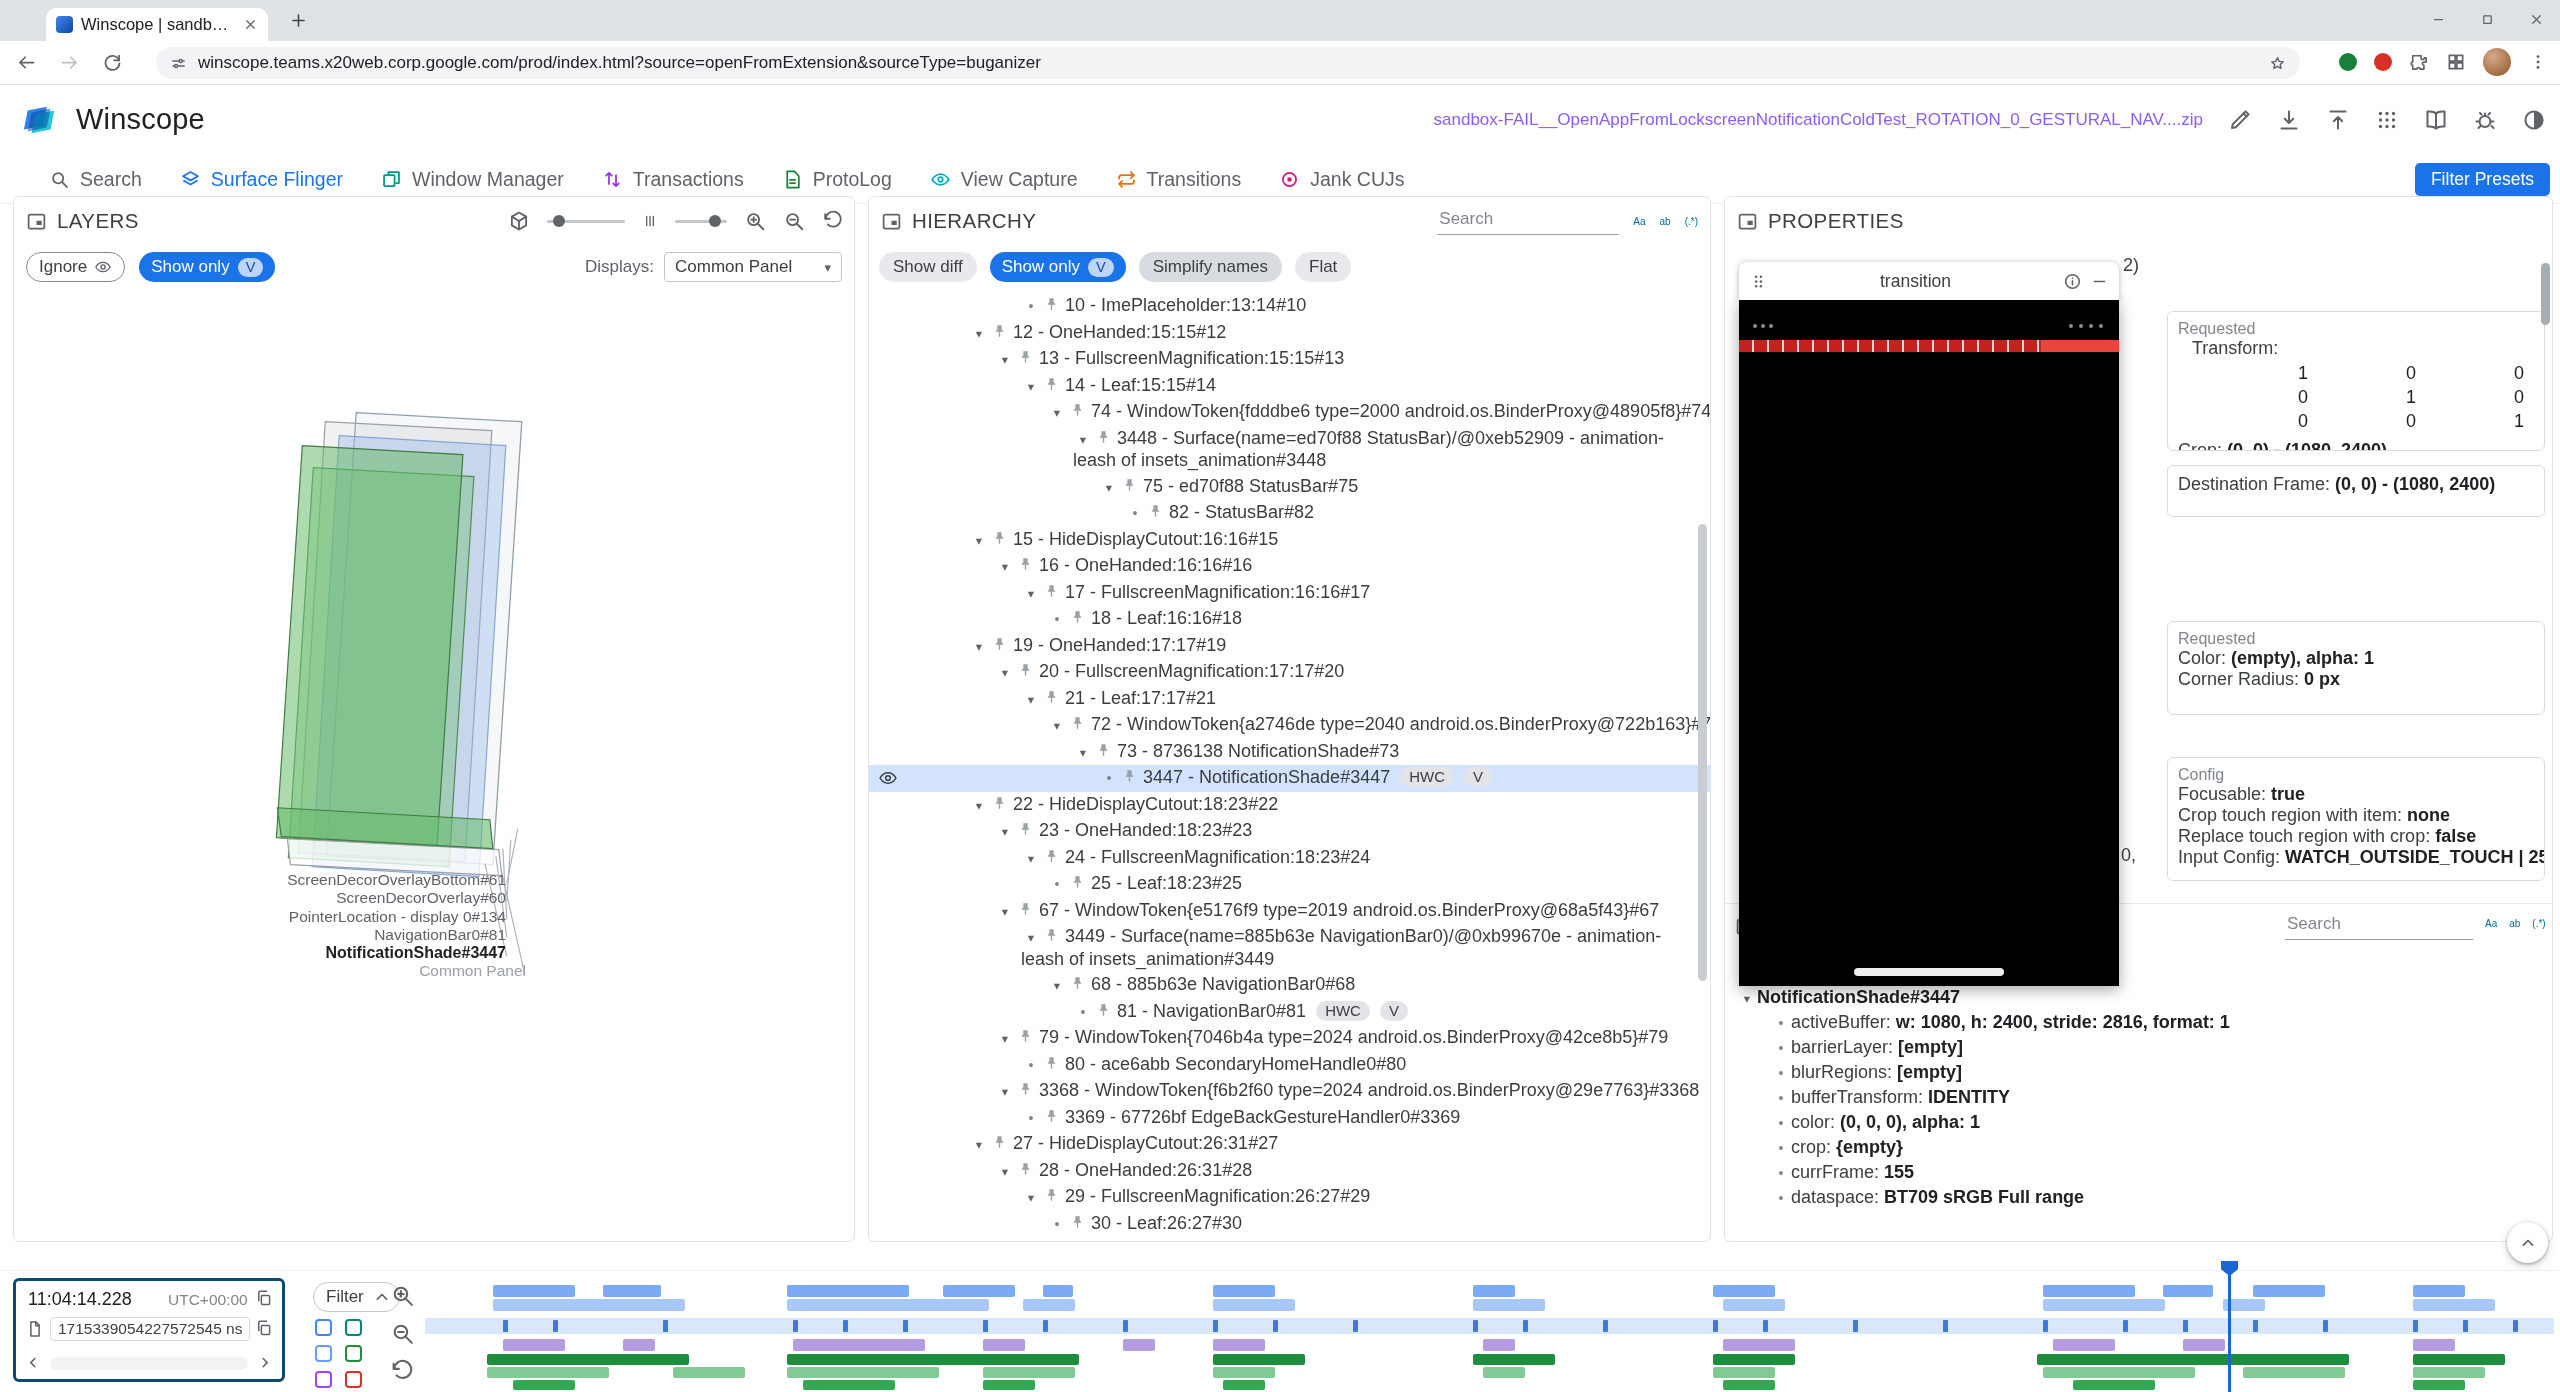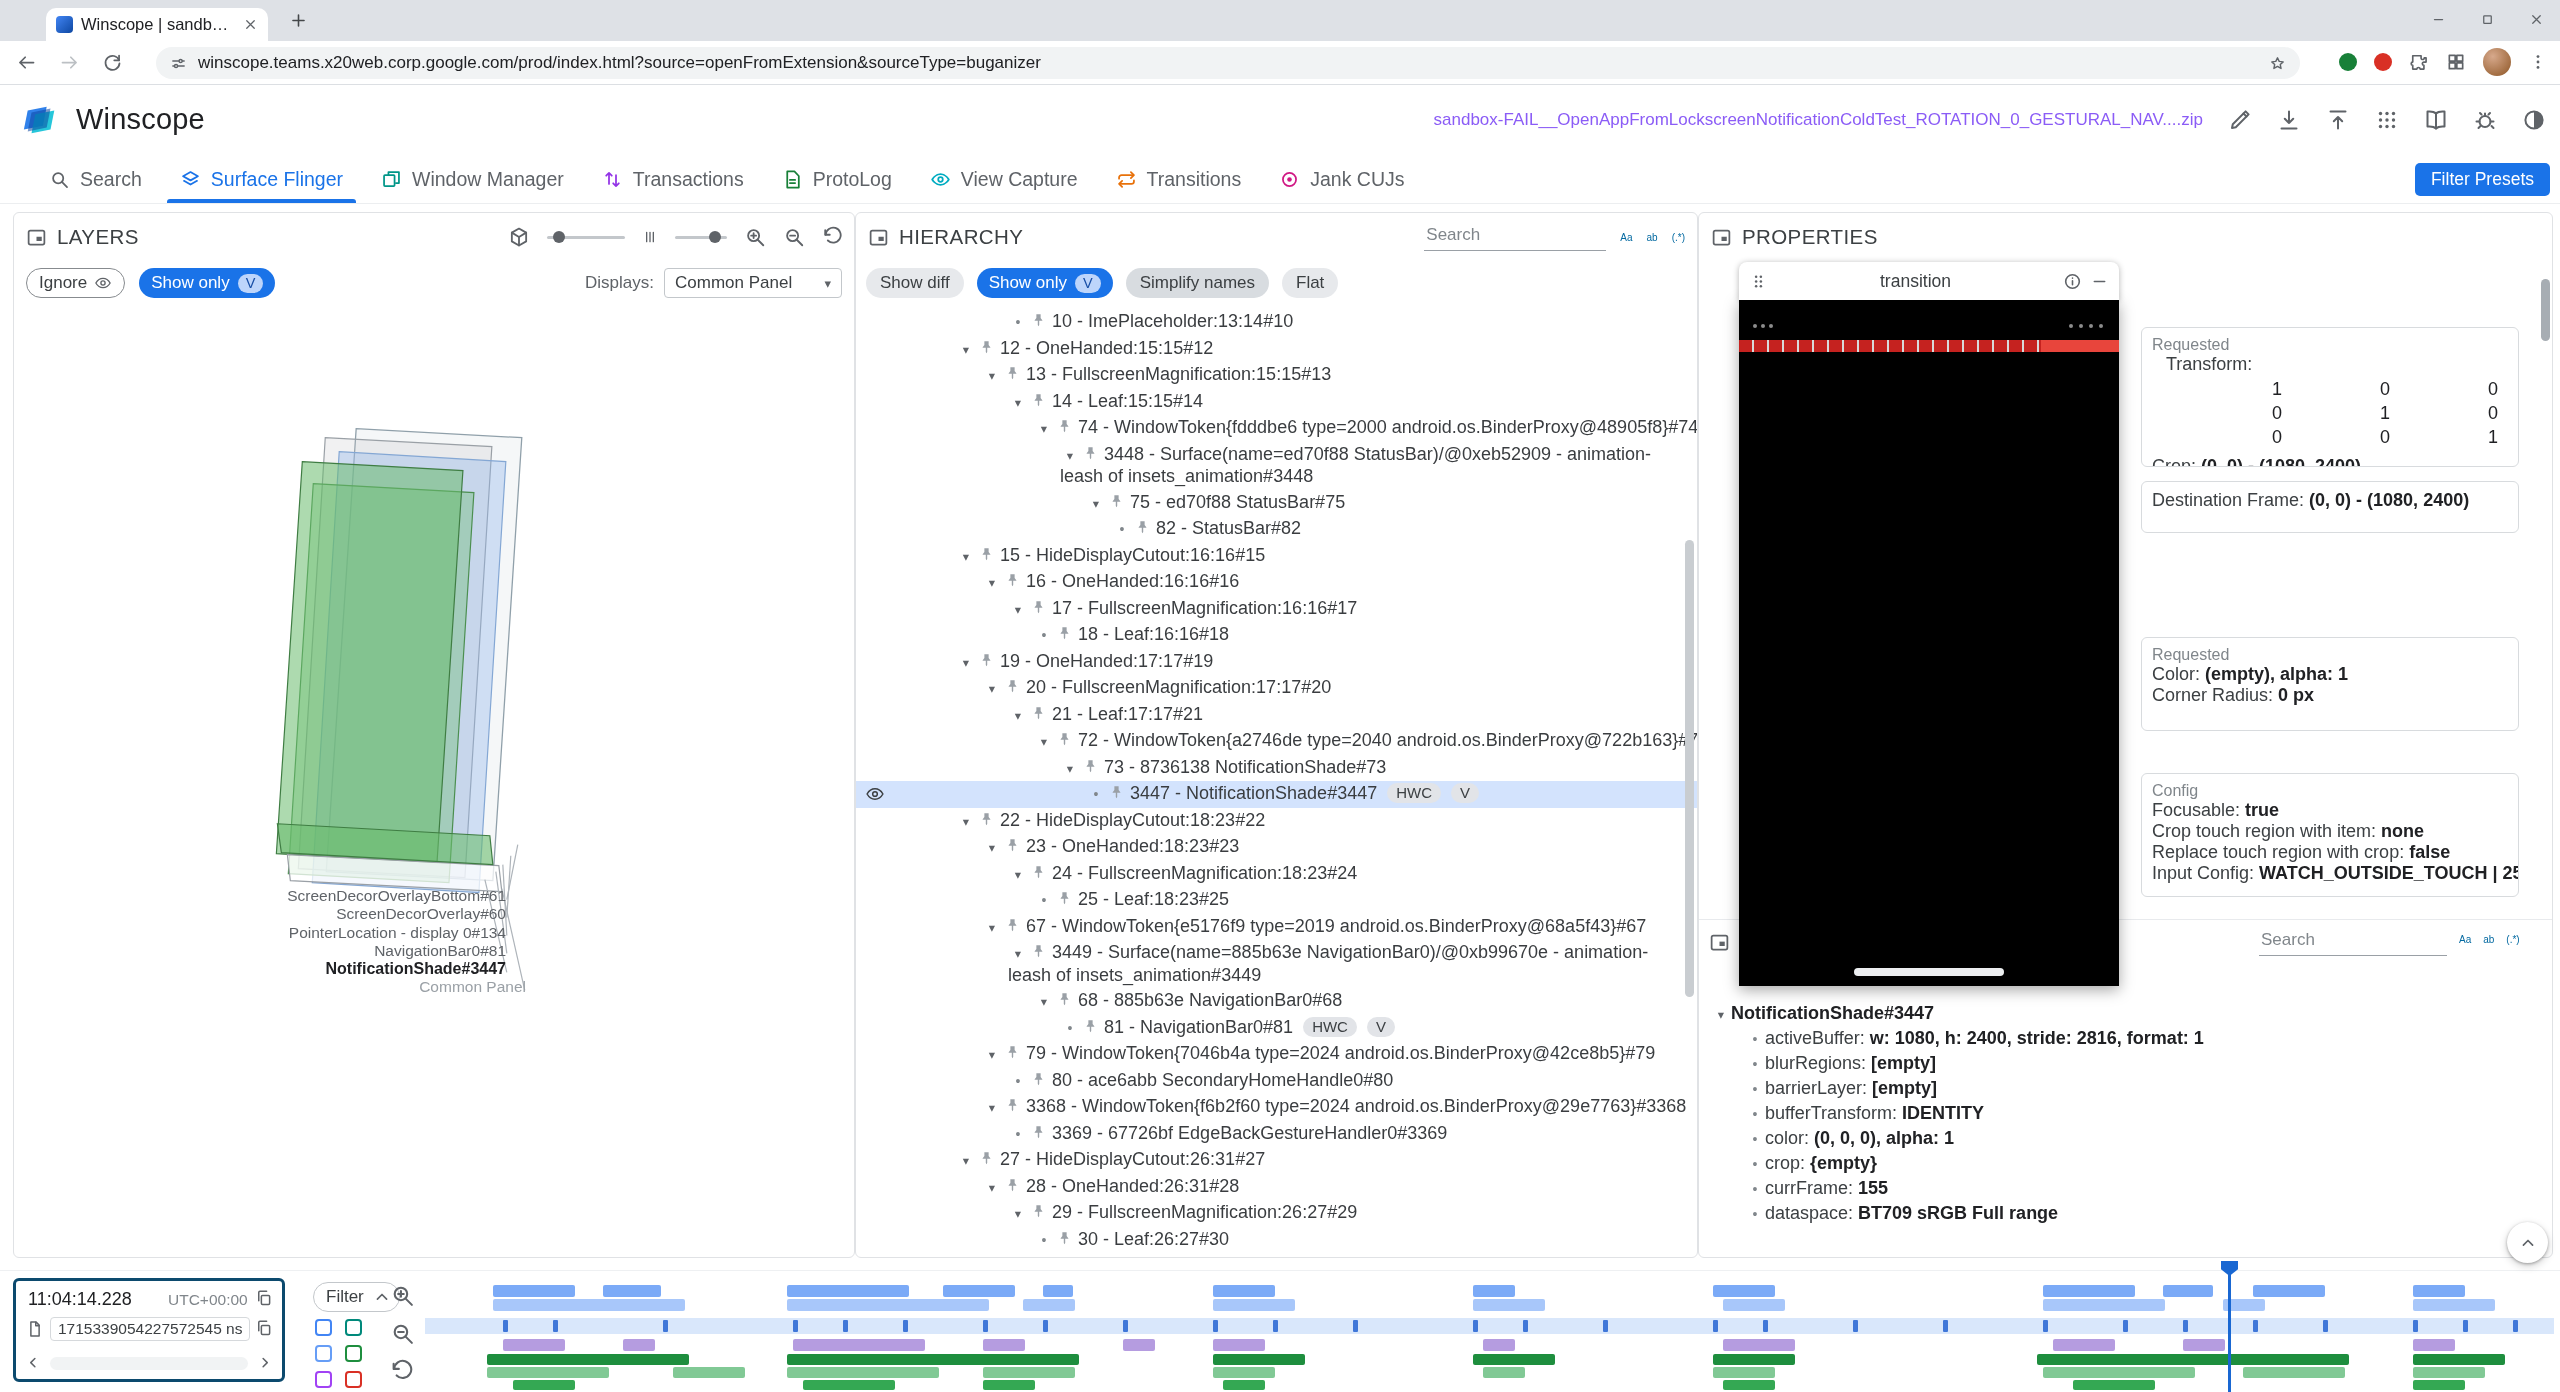--- a/index.html
+++ b/index.html
@@ -41,21 +41,21 @@
 
   
   .navtabs{position:absolute;top:155px;left:0;right:0;height:49px;background:#fff;border-bottom:1px solid #eceef0;display:flex;align-items:stretch;padding-left:30px}
   .navtab{display:flex;align-items:center;gap:10px;padding:0 19px;font-size:19.5px;color:#5f6368;position:relative}
   .navtab.active{color:#1a73e8}
   .navtab.active::after{content:"";position:absolute;left:6px;right:6px;bottom:0;height:4px;border-radius:3px 3px 0 0;background:#1a73e8}
   .nticon{width:21px;height:21px}
   .filter-presets{position:absolute;right:10px;top:8px;height:33px;background:#1a73e8;color:#fff;border:none;border-radius:5px;font-size:17.5px;padding:0 16px;font-weight:500;font-family:inherit;display:flex;align-items:center}
 
   
-  .main{position:absolute;top:212px;left:13px;right:7px;height:1046px;display:flex;gap:0}
+  .main{position:absolute;top:196px;left:13px;right:7px;height:1046px;display:flex;gap:13px}
   .panel{background:#fff;border:1px solid #e0e2e5;border-radius:6px;position:relative;overflow:hidden}
   #layers-panel{width:842px;flex:none}
   #hierarchy-panel{width:843px;flex:none}
   #properties-panel{flex:1}
   .phead{height:48px;display:flex;align-items:center;gap:10px;padding:0 12px;position:relative}
   .ptitle{font-size:20.5px;font-weight:500;color:#3c4043;letter-spacing:.4px}
   .phicon{width:21px;height:21px;color:#5f6368;flex:none}
 
   
   .l-controls{position:absolute;right:10px;top:0;height:48px;display:flex;align-items:center;gap:17px;color:#5f6368}
@@ -696,22 +696,22 @@
           <span class="mini-ctl">Aa</span>
           <span class="mini-ctl">ab</span>
           <span class="mini-ctl">(.*)</span>
         </span>
       </div>
 
       <div class="p-tree">
         <div class="p-root"><span class="arrow">▾</span><span>NotificationShade#3447</span></div>
         <div>
             <div class="p-row"><span class="dot">•</span><span>activeBuffer: </span><span class="v">w: 1080, h: 2400, stride: 2816, format: 1</span></div>
+            <div class="p-row"><span class="dot">•</span><span>barrierLayer: </span><span class="v">[empty]</span></div>
             <div class="p-row"><span class="dot">•</span><span>blurRegions: </span><span class="v">[empty]</span></div>
-            <div class="p-row"><span class="dot">•</span><span>barrierLayer: </span><span class="v">[empty]</span></div>
             <div class="p-row"><span class="dot">•</span><span>bufferTransform: </span><span class="v">IDENTITY</span></div>
             <div class="p-row"><span class="dot">•</span><span>color: </span><span class="v">(0, 0, 0), alpha: 1</span></div>
             <div class="p-row"><span class="dot">•</span><span>crop: </span><span class="v">{empty}</span></div>
             <div class="p-row"><span class="dot">•</span><span>currFrame: </span><span class="v">155</span></div>
             <div class="p-row"><span class="dot">•</span><span>dataspace: </span><span class="v">BT709 sRGB Full range</span></div>
           </div>
       </div>
     </section>
   </div>
 

